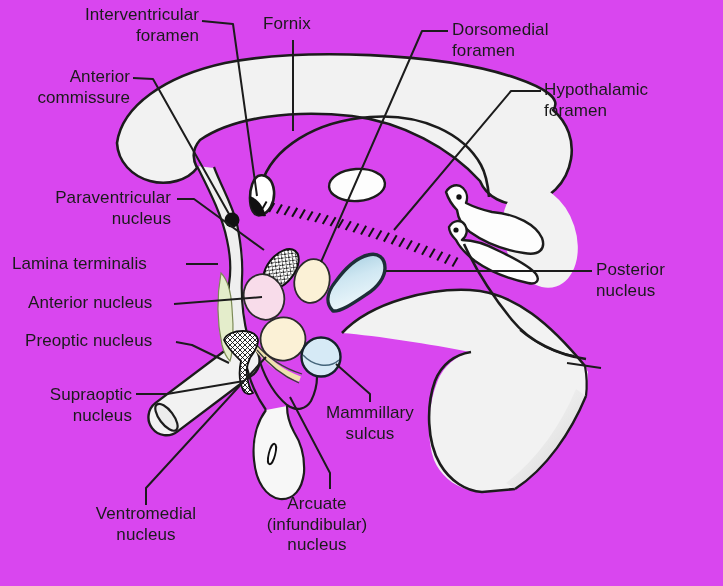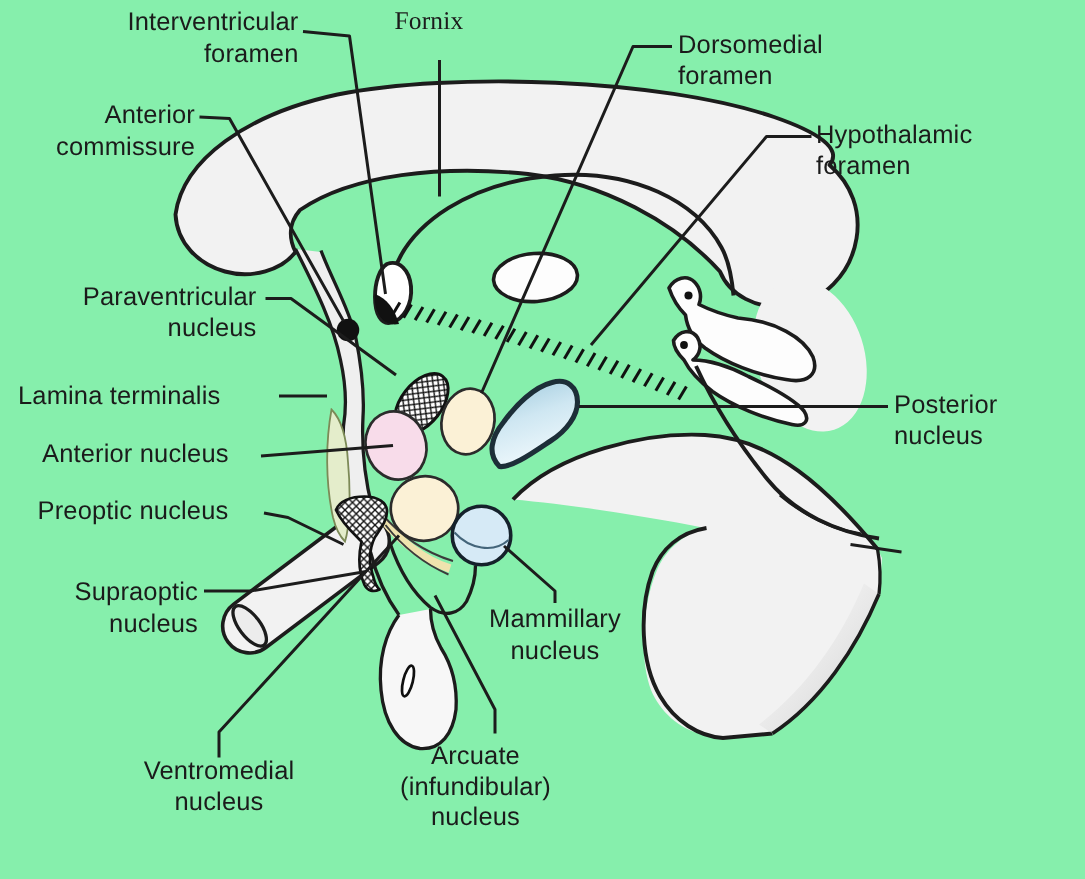--- a/index.html
+++ b/index.html
@@ -1,17 +1,17 @@
 <!DOCTYPE html>
 <html><head>
 <meta charset="utf-8">
 <style>
   html,body{margin:0;padding:0;background:#fff;}
   .stage{
-    position:relative;width:723px;height:586px;background:#86efac;
+    position:relative;width:723px;height:586px;background:#d946ef;
     font-family:"Liberation Sans", sans-serif;overflow:hidden;
   }
   .stage svg{position:absolute;left:0;top:0;}
   .lbl{
     position:absolute;color:#1b1b1b;font-size:17px;line-height:1.22;
     font-weight:500;white-space:pre-line;letter-spacing:.1px;
   }
   .r{text-align:right;}
   .c{text-align:center;}
 </style>
@@ -155,37 +155,37 @@
     <path d="M386,271 L592,271"></path>
     <path d="M567,363 L601,368"></path>
     <path d="M336,364 L370,394 L370,402"></path>
     <path d="M146,505 L146,488 L266,357"></path>
     <path d="M290,397 L330,473 L330,489"></path>
   </g>
 </svg>
 
 <div class="lbl r" style="left:36px;top:5px;width:163px;">Interventricular
 foramen</div>
-<div class="lbl" style="left:263px;top:4px;font-family:Liberation Serif, serif;">Fornix</div>
+<div class="lbl" style="left:263px;top:14px;">Fornix</div>
 <div class="lbl" style="left:452px;top:20px;">Dorsomedial
 foramen</div>
 <div class="lbl r" style="left:20px;top:67px;width:110px;">Anterior
 commissure</div>
 <div class="lbl" style="left:544px;top:80px;">Hypothalamic
 foramen</div>
 <div class="lbl r" style="left:33px;top:188px;width:138px;">Paraventricular
 nucleus</div>
 <div class="lbl" style="left:12px;top:254px;">Lamina terminalis</div>
 <div class="lbl" style="left:28px;top:293px;">Anterior nucleus</div>
 <div class="lbl" style="left:25px;top:331px;">Preoptic nucleus</div>
 <div class="lbl r" style="left:30px;top:385px;width:102px;">Supraoptic
 nucleus</div>
 <div class="lbl" style="left:596px;top:260px;">Posterior
 nucleus</div>
 <div class="lbl c" style="left:310px;top:403px;width:120px;">Mammillary
-nucleus</div>
+sulcus</div>
 <div class="lbl c" style="left:82px;top:504px;width:128px;">Ventromedial
 nucleus</div>
 <div class="lbl c" style="left:254px;top:494px;width:126px;">Arcuate
 (infundibular)
 nucleus</div>
 
 </div>
 
 </body></html>

